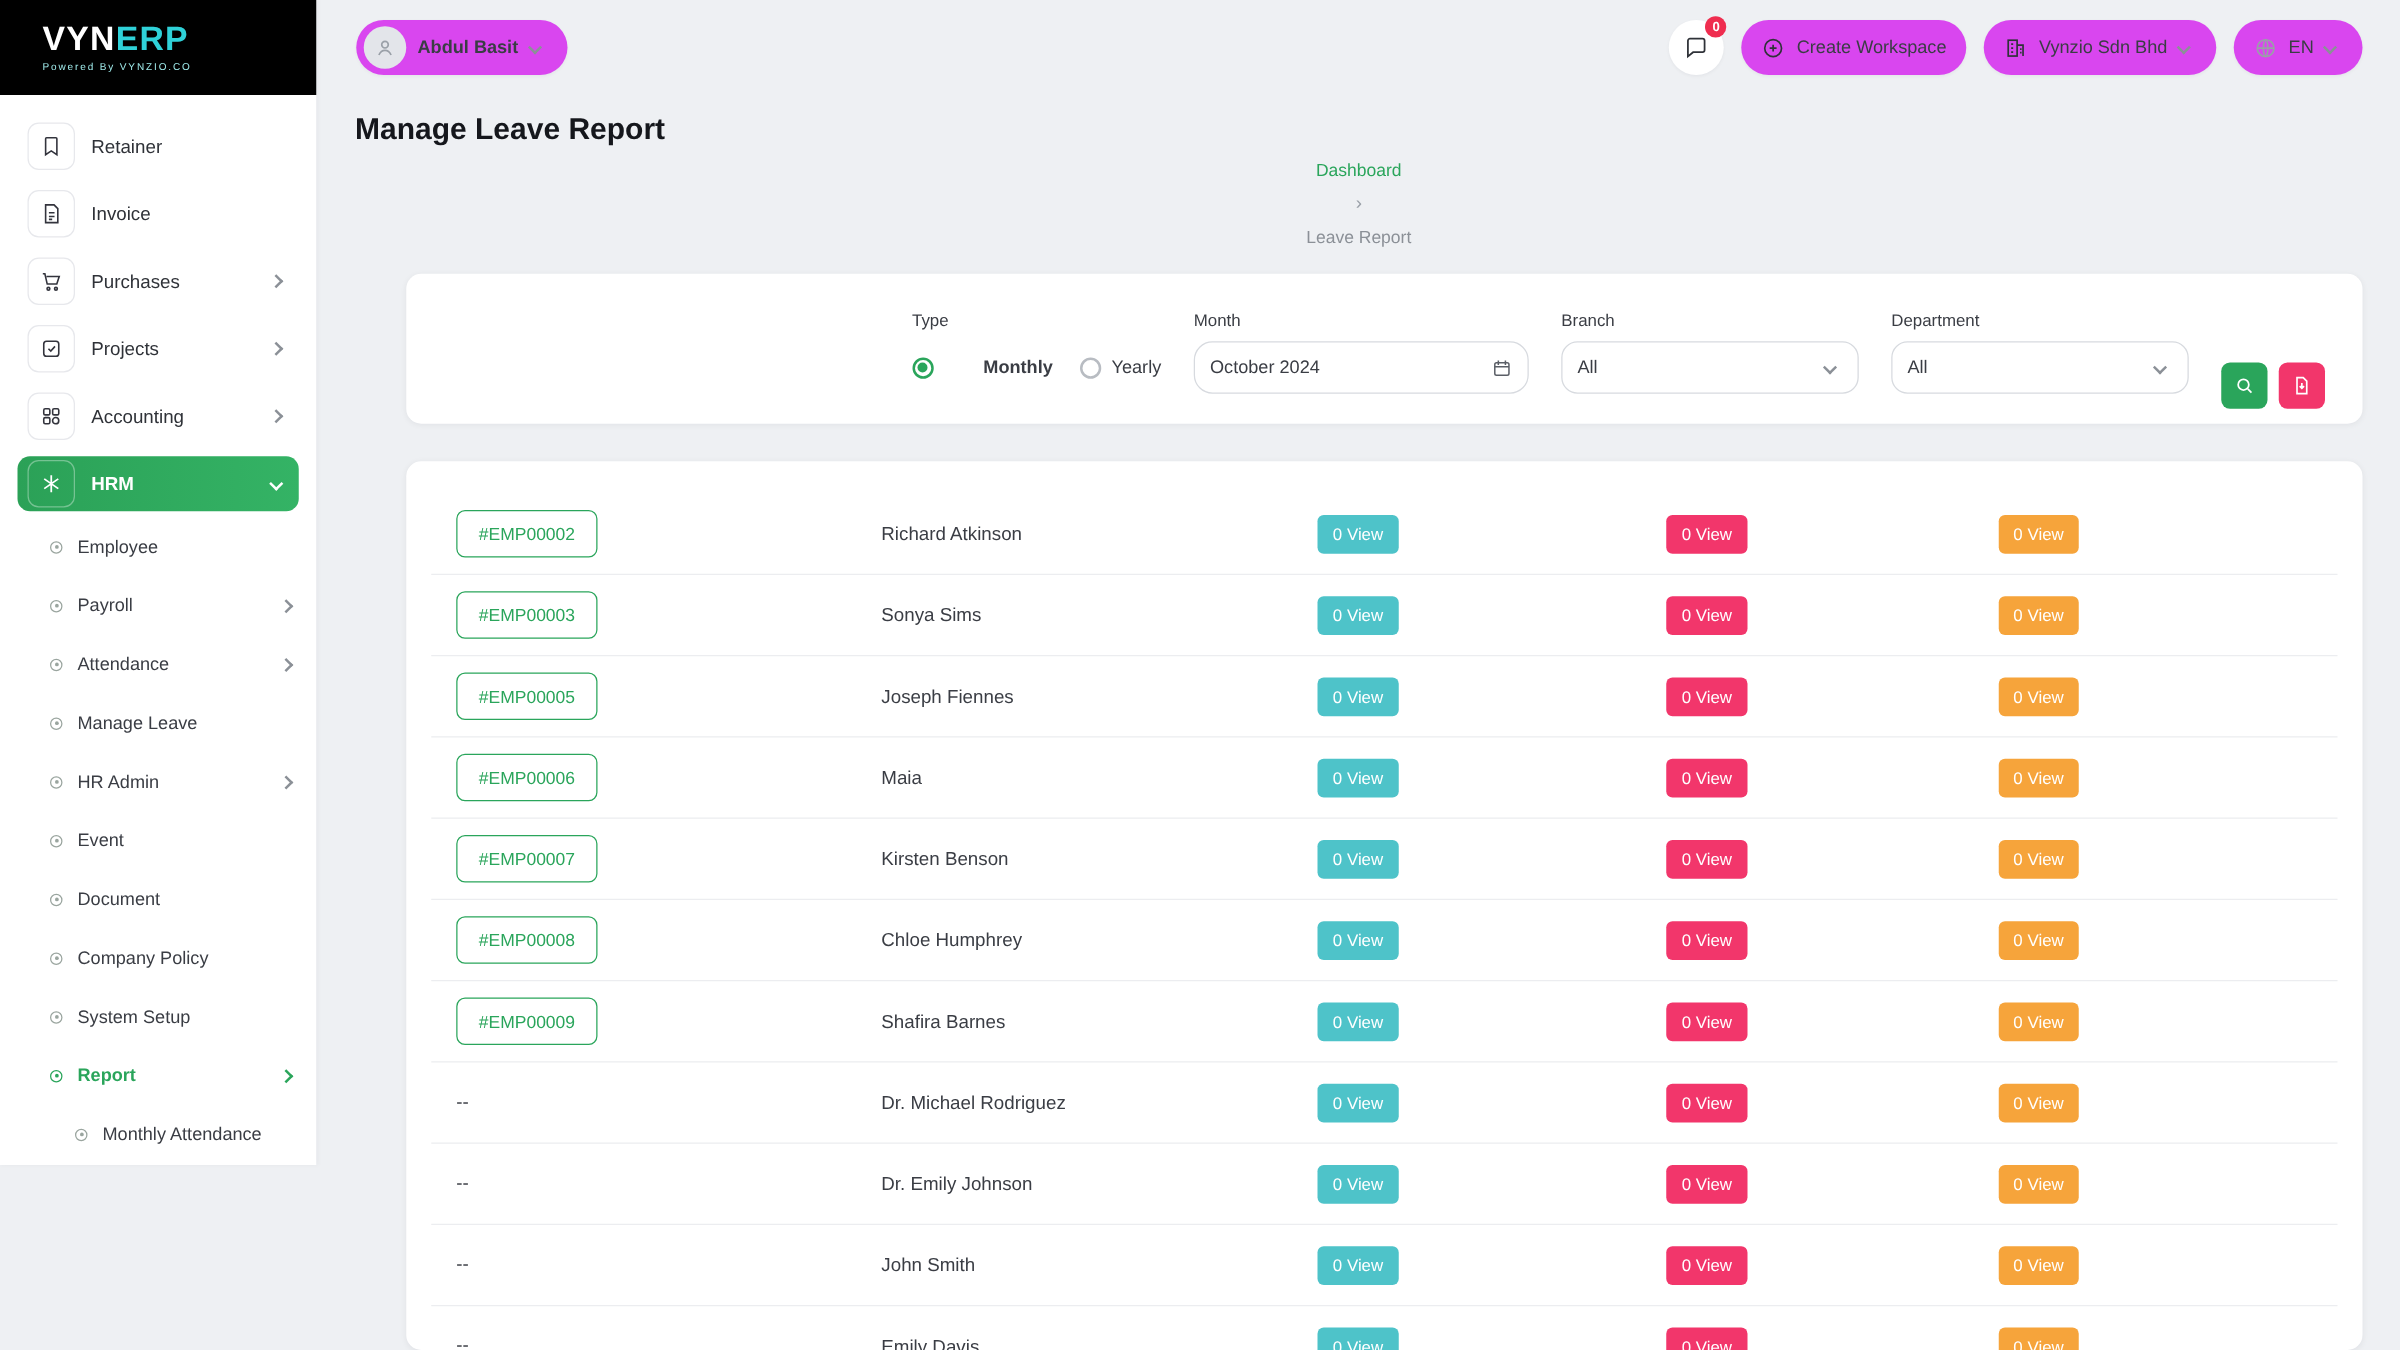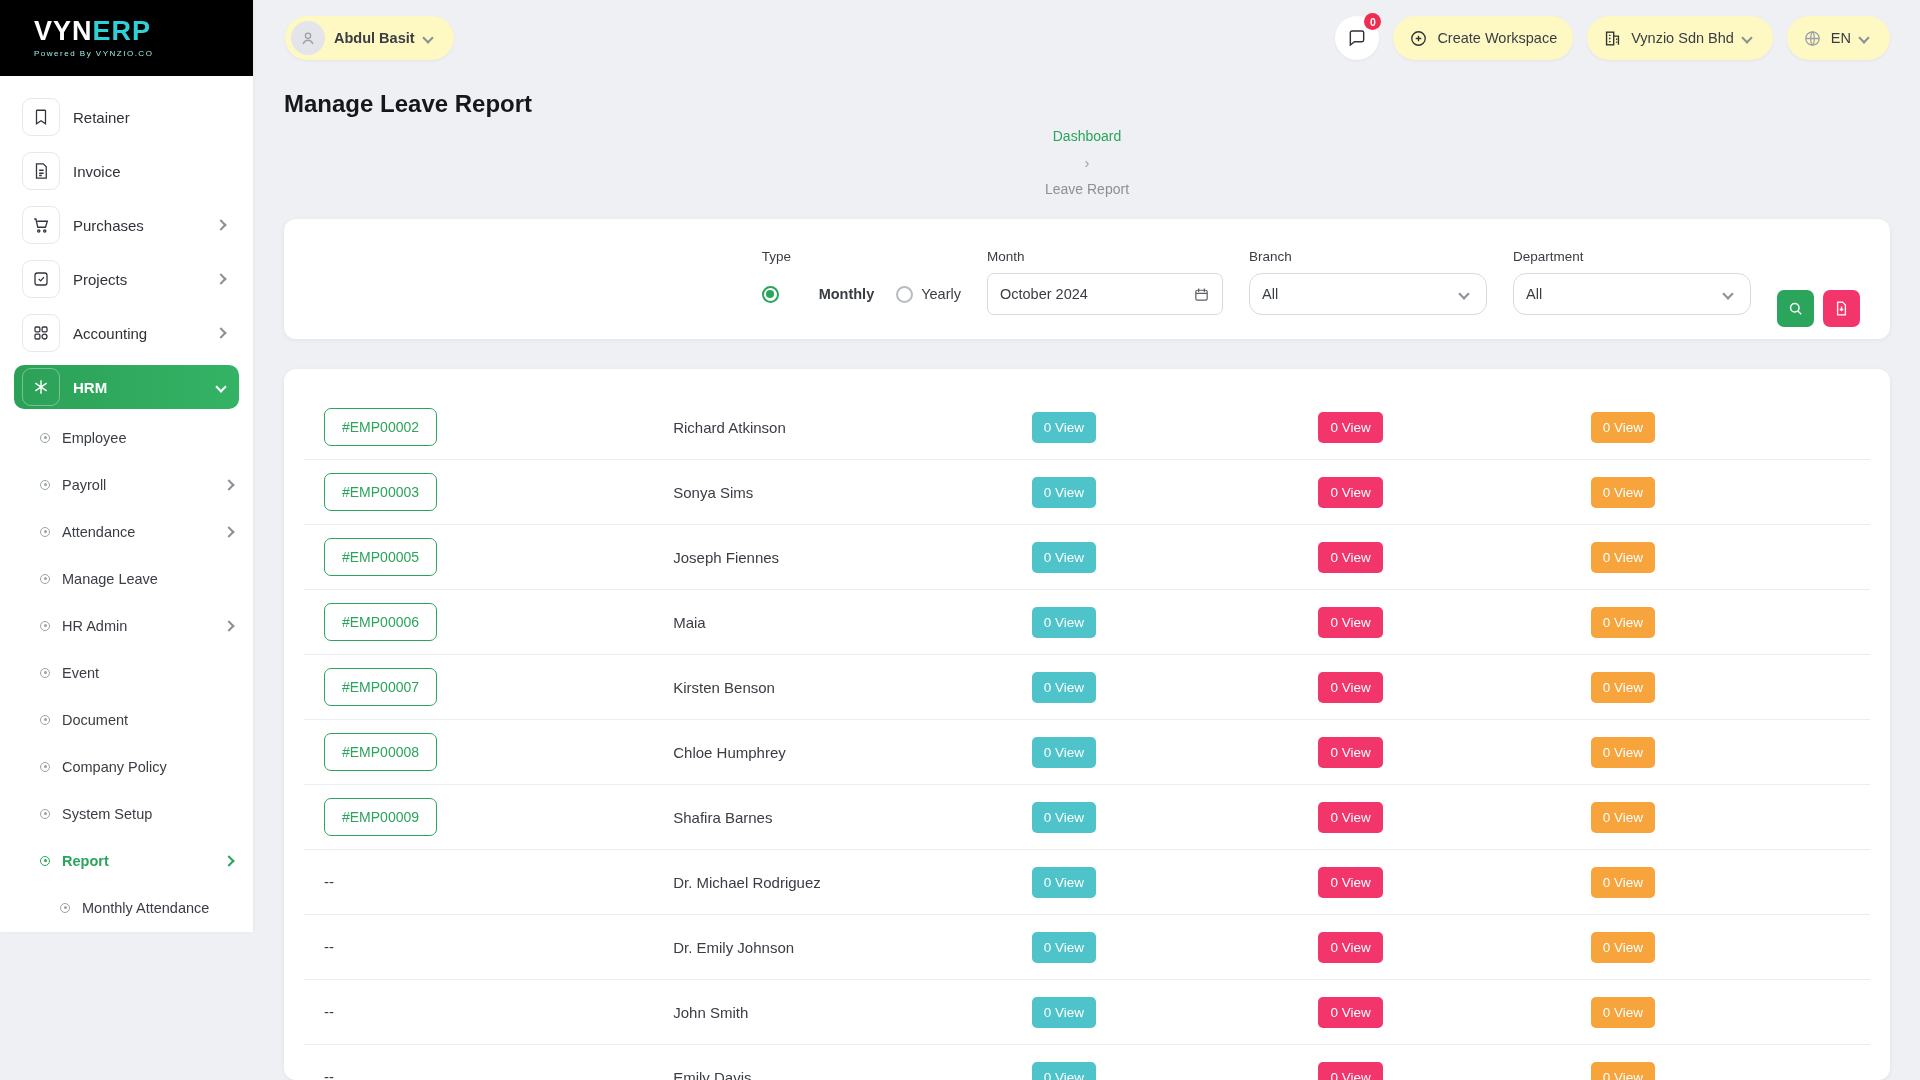--- a/index.html
+++ b/index.html
@@ -30,47 +30,47 @@
   .sub-item .bullet::after { content:''; position:absolute; inset:2.5px; background:#9aa59f; border-radius:50%; }
   .sub-label { font-size:14.5px; color:#3a3d44; margin-left:12px; flex:1; }
   .sub-item.green .sub-label { color:#2aa55b; font-weight:600; }
   .sub-item.green .bullet { border-color:#2aa55b; }
   .sub-item.green .bullet::after { background:#2aa55b; }
   .sub-sub { padding-left:46px; }
 
   
   .main { flex:1; height:1080px; display:flex; flex-direction:column; overflow:hidden; }
   .topbar { height:76px; display:flex; align-items:center; padding:0 30px 0 32px; flex-shrink:0; }
-  .pill { background:#fef9c3; height:44px; border-radius:22px; display:flex; align-items:center; padding:0 16px; gap:9px; font-size:14.5px; color:#3a3d44; cursor:pointer; box-shadow:0 1px 3px rgba(20,20,40,.05); }
+  .pill { background:#d946ef; height:44px; border-radius:22px; display:flex; align-items:center; padding:0 16px; gap:9px; font-size:14.5px; color:#3a3d44; cursor:pointer; box-shadow:0 1px 3px rgba(20,20,40,.05); }
   .user-pill { padding-left:6px; }
   .avatar { width:34px; height:34px; border-radius:50%; background:#e3e5ea; display:flex; align-items:center; justify-content:center; }
   .user-name { font-weight:600; }
   .topbar-right { margin-left:auto; display:flex; align-items:center; gap:14px; }
   .chat-btn { width:44px; height:44px; border-radius:50%; background:#fff; display:flex; align-items:center; justify-content:center; position:relative; cursor:pointer; box-shadow:0 1px 3px rgba(20,20,40,.05); }
   .chat-badge { position:absolute; top:-3px; right:-2px; background:#ef2d4f; color:#fff; min-width:17px; height:17px; border-radius:9px; font-size:10.5px; display:flex; align-items:center; justify-content:center; font-weight:700; padding:0 4px; }
 
   .content { flex:1; padding:14px 30px 0 31px; display:flex; flex-direction:column; overflow:hidden; }
   .page-title { font-size:24px; font-weight:700; color:#15171c; }
   .breadcrumb { display:flex; align-items:center; gap:10px; margin-top:10px; font-size:14px;flex-direction:column; }
   .breadcrumb .home { color:#2aa55b; cursor:pointer; }
   .breadcrumb .sep { color:#9aa0a8; font-size:15px; }
   .breadcrumb .current { color:#8b9097; }
 
-  .card { background:#fff; border-radius:12px; box-shadow:0 1px 5px rgba(20,20,40,.06); }
+  .card { background:#fff; border-radius:12px; box-shadow:0 1px 5px rgba(20,20,40,.06);margin-left:41px; }
   .filter-card { margin-top:22px; height:120px; padding:30px 30px 0 30px; display:flex; justify-content:flex-end; gap:26px; flex-shrink:0; }
   .fgroup { display:flex; flex-direction:column; }
   .flabel { font-size:13.5px; color:#3a3d44; margin-bottom:9px; }
   .radio-row { display:flex; align-items:center; gap:22px; height:42px; }
   .radio { display:flex; align-items:center; gap:8px; cursor:pointer; font-size:14.5px; color:#3a3d44; }
   .rdot { width:17px; height:17px; border-radius:50%; border:2px solid #b8bcc2; position:relative; }
   .radio.checked .rdot { border-color:#2aa55b; }
   .radio.checked .rdot::after { content:''; position:absolute; inset:2.5px; background:#2aa55b; border-radius:50%; }
   .radio.checked { font-weight:600;gap:40px; }
   .input-like { height:42px; border:1px solid #d7dadf; border-radius:7px; display:flex; align-items:center; padding:0 12px; font-size:14.5px; color:#3a3d44; background:#fff; cursor:pointer; justify-content:space-between; }
-  .date-input { width:236px; }
+  .date-input { width:268px;border-radius:15px; }
   .select { width:238px;border-radius:13px; }
   .btn-row { display:flex; align-items:center; gap:9px; padding-top:28px; }
   .sq-btn { width:37px; height:37px; border-radius:7px; border:none; display:flex; align-items:center; justify-content:center; cursor:pointer; }
   .sq-btn.search { background:#2aa55b; }
   .sq-btn.export { background:#f2366b; }
 
   .table-card { margin-top:30px; flex:1; padding:26px 20px 0 20px; overflow:hidden; }
   .thead { display:grid; grid-template-columns:22.3% 22.9% 18.3% 17.4% auto; background:#f6f7f9; height:46px; align-items:center; }
   .thead .hcell { font-size:13px; font-weight:700; color:#1f2329; letter-spacing:.4px; padding-left:20px; text-transform:uppercase; }
   .trow { display:grid; grid-template-columns:22.3% 22.9% 18.3% 17.4% auto; height:65px; align-items:center; border-bottom:1px solid #ecedf0; }

